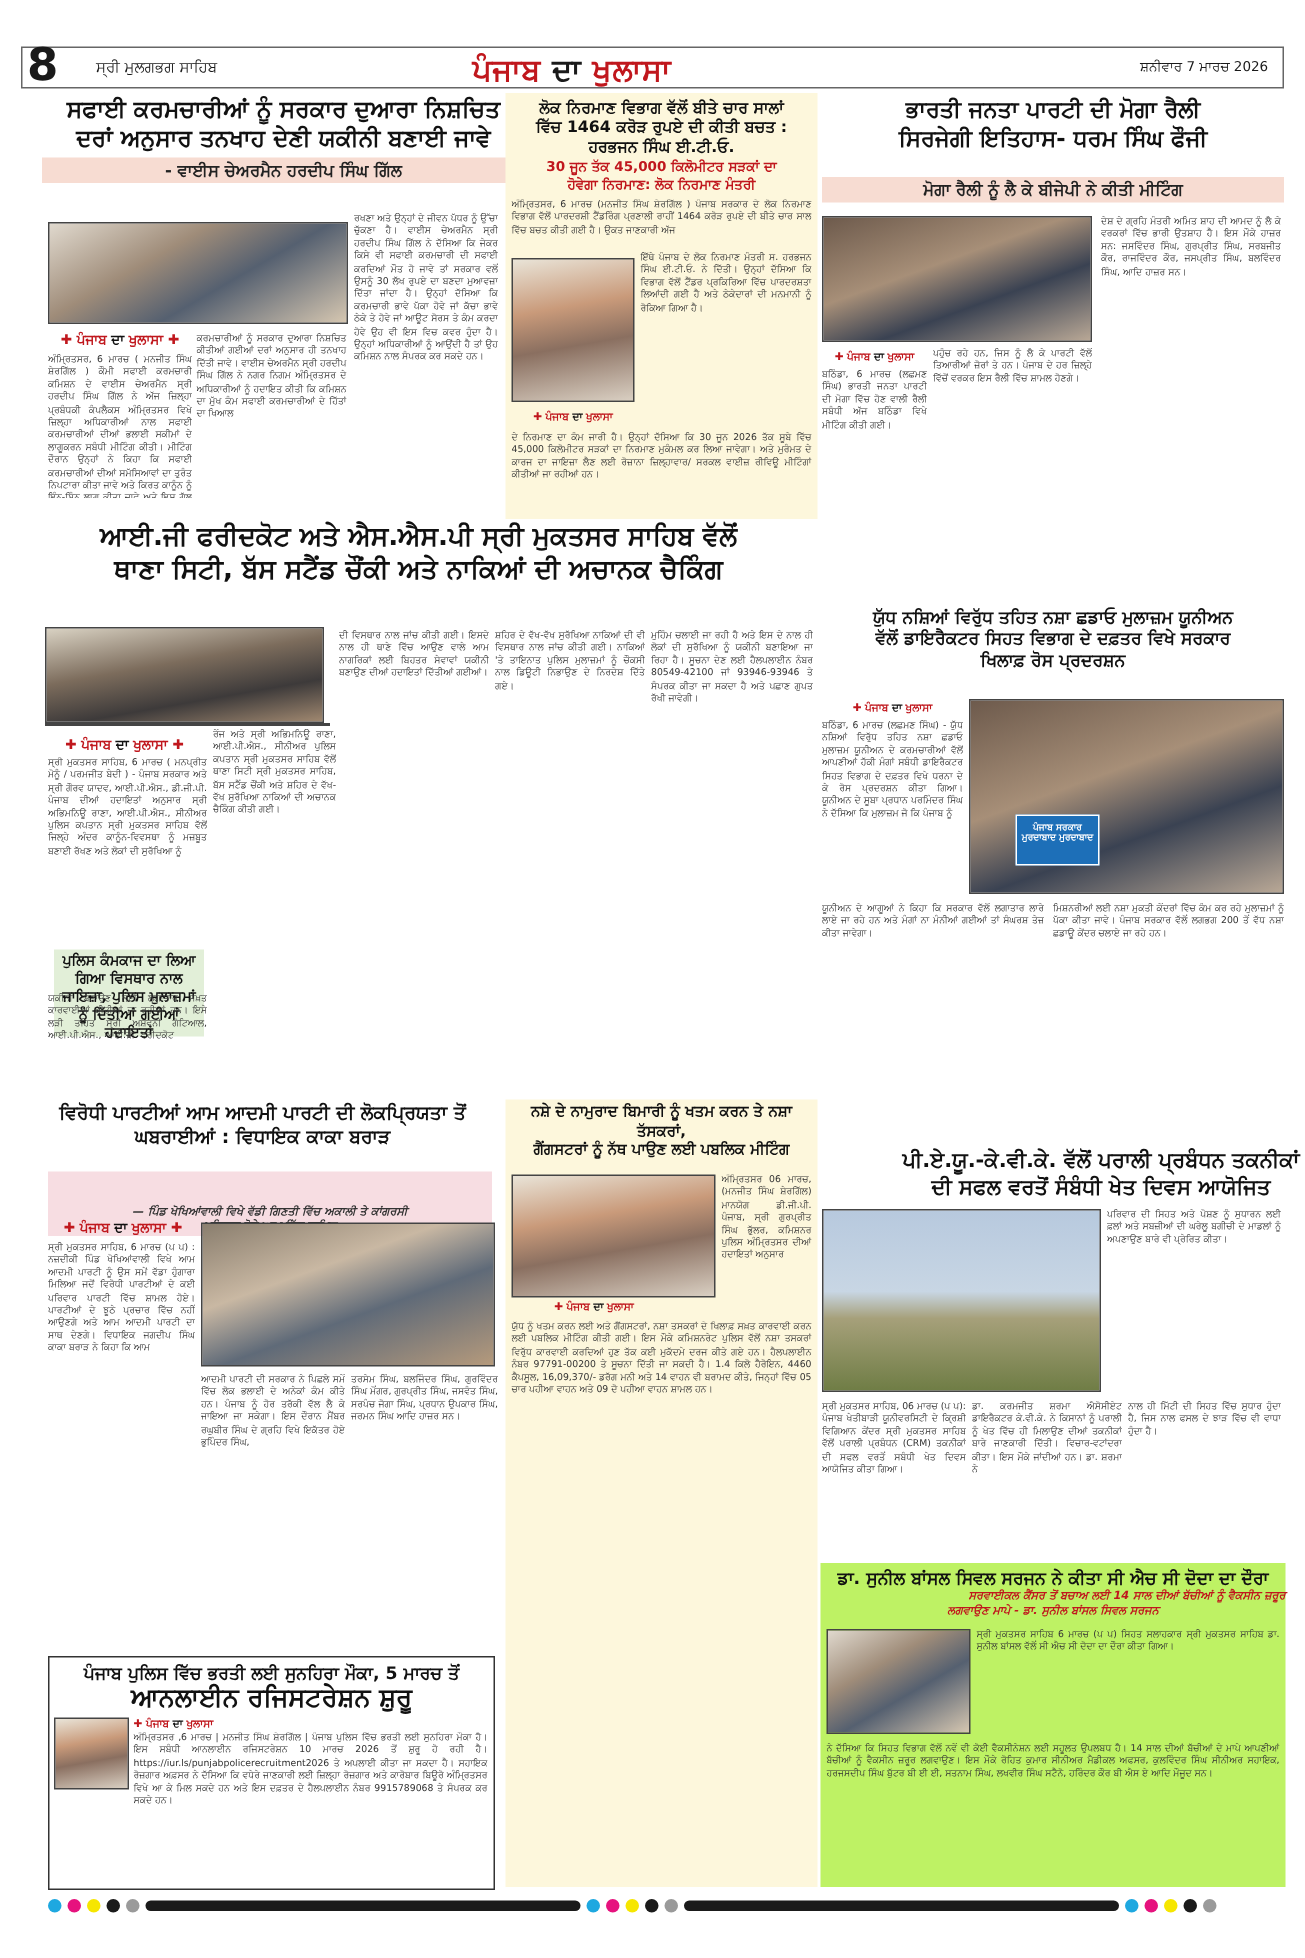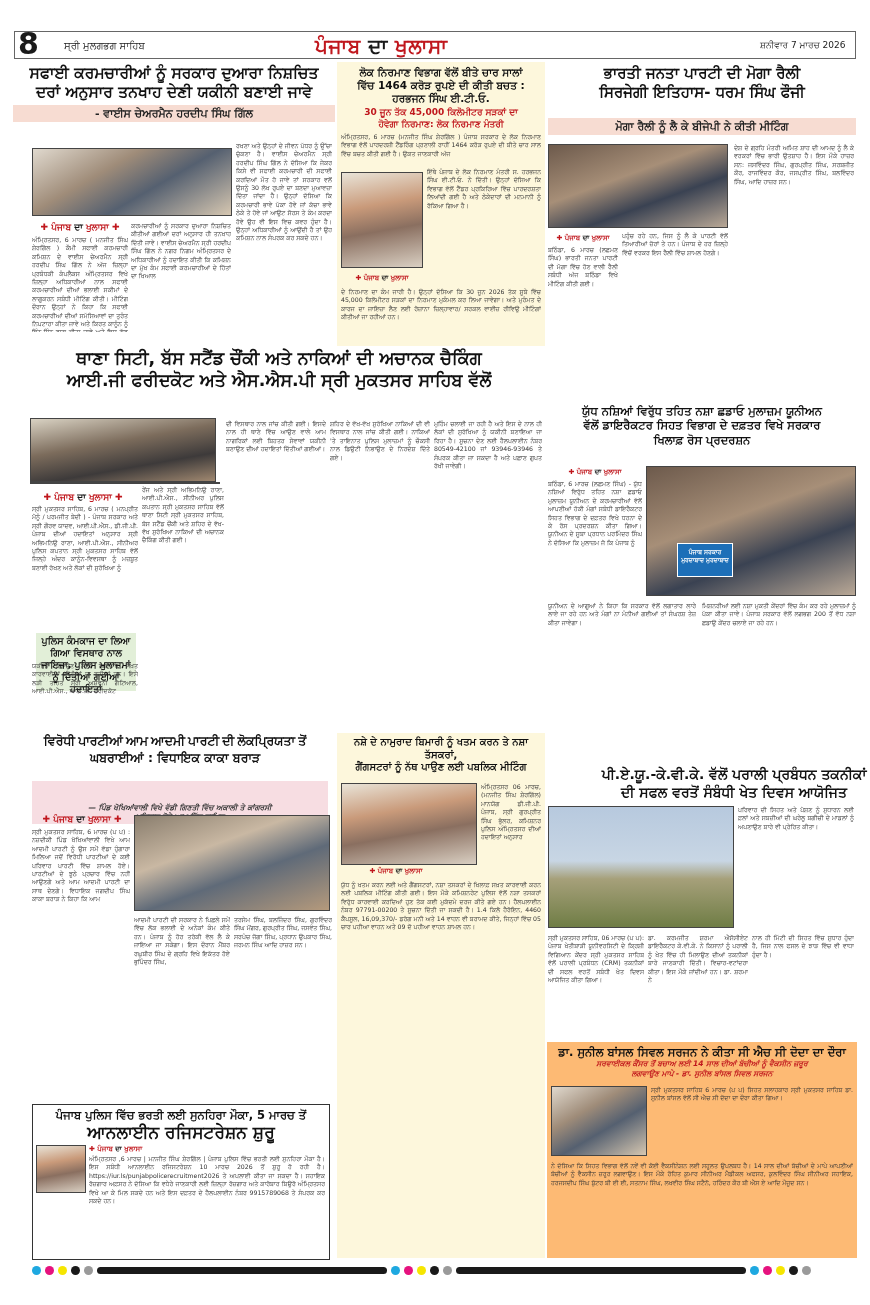--- a/index.html
+++ b/index.html
@@ -21,42 +21,42 @@
   .body-text { font-size: 6.2px; line-height: 8.4px; color: #333; text-align: justify; overflow: hidden; }
   .photo { background: linear-gradient(160deg, #8a7e6e 0%, #c9b8a3 35%, #5f6a78 60%, #b59a7c 100%); border: 1px solid #444; }
   .photo.p2 { background: linear-gradient(170deg, #d9d2c3 0%, #7c6c5c 40%, #3d3a3a 70%, #a08870 100%); }
   .photo.p3 { background: linear-gradient(150deg, #e0d9ce 0%, #9f8c79 35%, #556070 60%, #d6c7b1 100%); }
   .photo.p4 { background: linear-gradient(180deg, #b7c9de 0%, #c8d6e4 45%, #a6a07a 60%, #6f7d45 100%); }
   .photo.p5 { background: linear-gradient(160deg, #6d5a4c 0%, #a78f78 40%, #3a4252 65%, #b9a896 100%); }
   .photo.p6 { background: linear-gradient(170deg, #e9e4d8 0%, #c99a7a 35%, #8a6f60 60%, #d9cfc2 100%); }
   .credit { font-size: 9px; font-weight: bold; color: #c0171d; text-align: center; }
   .credit .dark { color: #111; }
   .yellow-box { background: #fdf7dc; }
-  .pink-box { background: #fdba74; }
+  .pink-box { background: #bef264; }
   .green-box { background: #e2efd8; }
   .box-border { border: 1.5px solid #333; }
   .reg-dot { width: 9px; height: 9px; border-radius: 50%; display: inline-block; }
   .reg-bar { height: 7px; border-radius: 4px; background: #1a1a1a; }
 </style>
 </head>
 <body>
 
 <div class="abs masthead-line"></div>
 <div class="abs masthead"></div>
 <div class="abs page-num">8</div>
 <div class="abs section-name">ਸ੍ਰੀ ਮੁਲਗਭਗ ਸਾਹਿਬ</div>
 <div class="abs brand">
   <span>ਪੰਜਾਬ</span>
   <span class="dark">ਦਾ</span>
   <span>ਖੁਲਾਸਾ</span>
 </div>
 <div class="abs date">ਸ਼ਨੀਵਾਰ 7 ਮਾਰਚ 2026</div>
 <div class="abs rule" style="left:14px;top:58px;width:842px;"></div>
 
-<div class="abs" style="left:13px;top:64px;width:322px;">
+<div class="abs" style="left:28px;top:64px;width:322px;">
   <div class="hl" style="font-size:15.5px;">ਸਫਾਈ ਕਰਮਚਾਰੀਆਂ ਨੂੰ ਸਰਕਾਰ ਦੁਆਰਾ ਨਿਸ਼ਚਿਤ</div>
   <div class="hl" style="font-size:15.5px;">ਦਰਾਂ ਅਨੁਸਾਰ ਤਨਖਾਹ ਦੇਣੀ ਯਕੀਨੀ ਬਣਾਈ ਜਾਵੇ</div>
   <div class="sub-band" style="font-size:11px;padding:2px 0;margin-top:2px;">- ਵਾਈਸ ਚੇਅਰਮੈਨ ਹਰਦੀਪ ਸਿੰਘ ਗਿੱਲ</div>
 </div>
 <div class="abs photo p3" style="left:32px;top:148px;width:200px;height:68px;"></div>
 <div class="abs credit" style="left:30px;top:222px;width:100px;">✚ <span>ਪੰਜਾਬ</span> <span class="dark">ਦਾ</span> <span>ਖੁਲਾਸਾ</span> ✚</div>
 <div class="abs body-text" style="left:32px;top:236px;width:96px;height:96px;">ਅੰਮ੍ਰਿਤਸਰ, 6 ਮਾਰਚ ( ਮਨਜੀਤ ਸਿੰਘ ਸ਼ੇਰਗਿੱਲ ) ਕੌਮੀ ਸਫਾਈ ਕਰਮਚਾਰੀ ਕਮਿਸ਼ਨ ਦੇ ਵਾਈਸ ਚੇਅਰਮੈਨ ਸ੍ਰੀ ਹਰਦੀਪ ਸਿੰਘ ਗਿੱਲ ਨੇ ਅੱਜ ਜ਼ਿਲ੍ਹਾ ਪ੍ਰਬੰਧਕੀ ਕੰਪਲੈਕਸ ਅੰਮ੍ਰਿਤਸਰ ਵਿਖੇ ਜ਼ਿਲ੍ਹਾ ਅਧਿਕਾਰੀਆਂ ਨਾਲ ਸਫਾਈ ਕਰਮਚਾਰੀਆਂ ਦੀਆਂ ਭਲਾਈ ਸਕੀਮਾਂ ਦੇ ਲਾਗੂਕਰਨ ਸਬੰਧੀ ਮੀਟਿੰਗ ਕੀਤੀ। ਮੀਟਿੰਗ ਦੌਰਾਨ ਉਨ੍ਹਾਂ ਨੇ ਕਿਹਾ ਕਿ ਸਫਾਈ ਕਰਮਚਾਰੀਆਂ ਦੀਆਂ ਸਮੱਸਿਆਵਾਂ ਦਾ ਤੁਰੰਤ ਨਿਪਟਾਰਾ ਕੀਤਾ ਜਾਵੇ ਅਤੇ ਕਿਰਤ ਕਾਨੂੰਨ ਨੂੰ ਇੰਨ-ਬਿੰਨ ਲਾਗੂ ਕੀਤਾ ਜਾਵੇ ਅਤੇ ਇਸ ਗੱਲ ਨੂੰ ਯਕੀਨੀ ਬਣਾਇਆ ਜਾਵੇ ਕਿ ਸਫਾਈ</div>
 <div class="abs body-text" style="left:131px;top:222px;width:100px;height:110px;">ਕਰਮਚਾਰੀਆਂ ਨੂੰ ਸਰਕਾਰ ਦੁਆਰਾ ਨਿਸ਼ਚਿਤ ਕੀਤੀਆਂ ਗਈਆਂ ਦਰਾਂ ਅਨੁਸਾਰ ਹੀ ਤਨਖਾਹ ਦਿੱਤੀ ਜਾਵੇ। ਵਾਈਸ ਚੇਅਰਮੈਨ ਸ੍ਰੀ ਹਰਦੀਪ ਸਿੰਘ ਗਿੱਲ ਨੇ ਨਗਰ ਨਿਗਮ ਅੰਮ੍ਰਿਤਸਰ ਦੇ ਅਧਿਕਾਰੀਆਂ ਨੂੰ ਹਦਾਇਤ ਕੀਤੀ ਕਿ ਕਮਿਸ਼ਨ ਦਾ ਮੁੱਖ ਕੰਮ ਸਫਾਈ ਕਰਮਚਾਰੀਆਂ ਦੇ ਹਿੱਤਾਂ ਦਾ ਖਿਆਲ</div>
 <div class="abs body-text" style="left:236px;top:142px;width:96px;height:190px;">ਰਖਣਾ ਅਤੇ ਉਨ੍ਹਾਂ ਦੇ ਜੀਵਨ ਪੱਧਰ ਨੂੰ ਉੱਚਾ ਚੁੱਕਣਾ ਹੈ। ਵਾਈਸ ਚੇਅਰਮੈਨ ਸ੍ਰੀ ਹਰਦੀਪ ਸਿੰਘ ਗਿੱਲ ਨੇ ਦੱਸਿਆ ਕਿ ਜੇਕਰ ਕਿਸੇ ਵੀ ਸਫਾਈ ਕਰਮਚਾਰੀ ਦੀ ਸਫਾਈ ਕਰਦਿਆਂ ਮੌਤ ਹੋ ਜਾਵੇ ਤਾਂ ਸਰਕਾਰ ਵਲੋਂ ਉਸਨੂੰ 30 ਲੱਖ ਰੁਪਏ ਦਾ ਬਣਦਾ ਮੁਆਵਜ਼ਾ ਦਿੱਤਾ ਜਾਂਦਾ ਹੈ। ਉਨ੍ਹਾਂ ਦੱਸਿਆ ਕਿ ਕਰਮਚਾਰੀ ਭਾਵੇ ਪੱਕਾ ਹੋਵੇ ਜਾਂ ਕੱਚਾ ਭਾਵੇ ਠੇਕੇ ਤੇ ਹੋਵੇ ਜਾਂ ਆਊਟ ਸੋਰਸ ਤੇ ਕੰਮ ਕਰਦਾ ਹੋਵੇ ਉਹ ਵੀ ਇਸ ਵਿਚ ਕਵਰ ਹੁੰਦਾ ਹੈ। ਉਨ੍ਹਾਂ ਅਧਿਕਾਰੀਆਂ ਨੂੰ ਆਉਂਦੀ ਹੈ ਤਾਂ ਉਹ ਕਮਿਸ਼ਨ ਨਾਲ ਸੰਪਰਕ ਕਰ ਸਕਦੇ ਹਨ।</div>
 
@@ -78,22 +78,22 @@
   <div class="hl" style="font-size:15px;">ਸਿਰਜੇਗੀ ਇਤਿਹਾਸ- ਧਰਮ ਸਿੰਘ ਫੌਜੀ</div>
   <div class="sub-band" style="font-size:11px;padding:2px 0;margin-top:16px;">ਮੋਗਾ ਰੈਲੀ ਨੂੰ ਲੈ ਕੇ ਬੀਜੇਪੀ ਨੇ ਕੀਤੀ ਮੀਟਿੰਗ</div>
 </div>
 <div class="abs photo p5" style="left:548px;top:144px;width:180px;height:84px;"></div>
 <div class="abs credit" style="left:548px;top:234px;width:70px;font-size:7px;">✚ <span>ਪੰਜਾਬ</span> <span class="dark">ਦਾ</span> <span>ਖੁਲਾਸਾ</span></div>
 <div class="abs body-text" style="left:548px;top:246px;width:70px;height:130px;">ਬਠਿੰਡਾ, 6 ਮਾਰਚ (ਲਛਮਣ ਸਿੰਘ) ਭਾਰਤੀ ਜਨਤਾ ਪਾਰਟੀ ਦੀ ਮੋਗਾ ਵਿੱਚ ਹੋਣ ਵਾਲੀ ਰੈਲੀ ਸਬੰਧੀ ਅੱਜ ਬਠਿੰਡਾ ਵਿਖੇ ਮੀਟਿੰਗ ਕੀਤੀ ਗਈ।</div>
 <div class="abs body-text" style="left:622px;top:232px;width:106px;height:144px;">ਪਹੁੰਚ ਰਹੇ ਹਨ, ਜਿਸ ਨੂੰ ਲੈ ਕੇ ਪਾਰਟੀ ਵੱਲੋਂ ਤਿਆਰੀਆਂ ਜ਼ੋਰਾਂ ਤੇ ਹਨ। ਪੰਜਾਬ ਦੇ ਹਰ ਜ਼ਿਲ੍ਹੇ ਵਿੱਚੋਂ ਵਰਕਰ ਇਸ ਰੈਲੀ ਵਿੱਚ ਸ਼ਾਮਲ ਹੋਣਗੇ।</div>
 <div class="abs body-text" style="left:734px;top:144px;width:120px;height:232px;">ਦੇਸ਼ ਦੇ ਗ੍ਰਹਿ ਮੰਤਰੀ ਅਮਿਤ ਸ਼ਾਹ ਦੀ ਆਮਦ ਨੂੰ ਲੈ ਕੇ ਵਰਕਰਾਂ ਵਿੱਚ ਭਾਰੀ ਉਤਸ਼ਾਹ ਹੈ। ਇਸ ਮੌਕੇ ਹਾਜ਼ਰ ਸਨ: ਜਸਵਿੰਦਰ ਸਿੰਘ, ਗੁਰਪ੍ਰੀਤ ਸਿੰਘ, ਸਰਬਜੀਤ ਕੌਰ, ਰਾਜਵਿੰਦਰ ਕੌਰ, ਜਸਪ੍ਰੀਤ ਸਿੰਘ, ਬਲਵਿੰਦਰ ਸਿੰਘ, ਆਦਿ ਹਾਜ਼ਰ ਸਨ।</div>
 
 <div class="abs" style="left:14px;top:348px;width:530px;">
+  <div class="hl" style="font-size:17.5px;">ਆਈ.ਜੀ ਫਰੀਦਕੋਟ ਅਤੇ ਐਸ.ਐਸ.ਪੀ ਸ੍ਰੀ ਮੁਕਤਸਰ ਸਾਹਿਬ ਵੱਲੋਂ</div>
   <div class="hl" style="font-size:17.5px;">ਥਾਣਾ ਸਿਟੀ, ਬੱਸ ਸਟੈਂਡ ਚੌਂਕੀ ਅਤੇ ਨਾਕਿਆਂ ਦੀ ਅਚਾਨਕ ਚੈਕਿੰਗ</div>
-  <div class="hl" style="font-size:17.5px;">ਆਈ.ਜੀ ਫਰੀਦਕੋਟ ਅਤੇ ਐਸ.ਐਸ.ਪੀ ਸ੍ਰੀ ਮੁਕਤਸਰ ਸਾਹਿਬ ਵੱਲੋਂ</div>
 </div>
 <div class="abs photo p2" style="left:30px;top:418px;width:186px;height:64px;"></div>
 <div class="abs photo" style="left:30px;top:482px;width:186px;height:0;"></div>
 <div class="abs credit" style="left:28px;top:492px;width:110px;">✚ <span>ਪੰਜਾਬ</span> <span class="dark">ਦਾ</span> <span>ਖੁਲਾਸਾ</span> ✚</div>
 <div class="abs body-text" style="left:32px;top:505px;width:106px;height:92px;">ਸ੍ਰੀ ਮੁਕਤਸਰ ਸਾਹਿਬ, 6 ਮਾਰਚ ( ਮਨਪ੍ਰੀਤ ਮੋਨੂੰ / ਪਰਮਜੀਤ ਬੇਦੀ ) - ਪੰਜਾਬ ਸਰਕਾਰ ਅਤੇ ਸ੍ਰੀ ਗੌਰਵ ਯਾਦਵ, ਆਈ.ਪੀ.ਐਸ., ਡੀ.ਜੀ.ਪੀ. ਪੰਜਾਬ ਦੀਆਂ ਹਦਾਇਤਾਂ ਅਨੁਸਾਰ ਸ੍ਰੀ ਅਭਿਮਨਿਊ ਰਾਣਾ, ਆਈ.ਪੀ.ਐਸ., ਸੀਨੀਅਰ ਪੁਲਿਸ ਕਪਤਾਨ ਸ੍ਰੀ ਮੁਕਤਸਰ ਸਾਹਿਬ ਵੱਲੋਂ ਜਿਲ੍ਹੇ ਅੰਦਰ ਕਾਨੂੰਨ-ਵਿਵਸਥਾ ਨੂੰ ਮਜ਼ਬੂਤ ਬਣਾਈ ਰੱਖਣ ਅਤੇ ਲੋਕਾਂ ਦੀ ਸੁਰੱਖਿਆ ਨੂੰ</div>
 <div class="abs green-box hl" style="left:36px;top:633px;width:100px;height:58px;font-size:9.5px;padding:2px;">ਪੁਲਿਸ ਕੰਮਕਾਜ ਦਾ ਲਿਆ ਗਿਆ ਵਿਸਥਾਰ ਨਾਲ ਜਾਇਜ਼ਾ, ਪੁਲਿਸ ਮੁਲਾਜ਼ਮਾਂ ਨੂੰ ਦਿੱਤੀਆਂ ਗਈਆਂ ਹਦਾਇਤਾਂ</div>
 <div class="abs body-text" style="left:32px;top:662px;width:106px;height:62px;">ਯਕੀਨੀ ਬਣਾਉਣ ਲਈ ਲਗਾਤਾਰ ਸਖ਼ਤ ਕਾਰਵਾਈਆਂ ਕੀਤੀਆਂ ਜਾ ਰਹੀਆਂ ਹਨ। ਇਸੇ ਲੜੀ ਤਹਿਤ ਸ੍ਰੀ ਅਸ਼ਵਨੀ ਗੋਟਿਆਲ, ਆਈ.ਪੀ.ਐਸ., ਆਈ.ਜੀ. ਫਰੀਦਕੋਟ</div>
 <div class="abs photo p2" style="left:142px;top:482px;width:78px;height:0;"></div>
 <div class="abs body-text" style="left:142px;top:486px;width:82px;height:238px;">ਰੇਂਜ ਅਤੇ ਸ੍ਰੀ ਅਭਿਮਨਿਊ ਰਾਣਾ, ਆਈ.ਪੀ.ਐਸ., ਸੀਨੀਅਰ ਪੁਲਿਸ ਕਪਤਾਨ ਸ੍ਰੀ ਮੁਕਤਸਰ ਸਾਹਿਬ ਵੱਲੋਂ ਥਾਣਾ ਸਿਟੀ ਸ੍ਰੀ ਮੁਕਤਸਰ ਸਾਹਿਬ, ਬੱਸ ਸਟੈਂਡ ਚੌਂਕੀ ਅਤੇ ਸ਼ਹਿਰ ਦੇ ਵੱਖ-ਵੱਖ ਸੁਰੱਖਿਆ ਨਾਕਿਆਂ ਦੀ ਅਚਾਨਕ ਚੈਕਿੰਗ ਕੀਤੀ ਗਈ।</div>
 <div class="abs body-text" style="left:226px;top:420px;width:100px;height:304px;">ਦੀ ਵਿਸਥਾਰ ਨਾਲ ਜਾਂਚ ਕੀਤੀ ਗਈ। ਇਸਦੇ ਨਾਲ ਹੀ ਥਾਣੇ ਵਿੱਚ ਆਉਣ ਵਾਲੇ ਆਮ ਨਾਗਰਿਕਾਂ ਲਈ ਬਿਹਤਰ ਸੇਵਾਵਾਂ ਯਕੀਨੀ ਬਣਾਉਣ ਦੀਆਂ ਹਦਾਇਤਾਂ ਦਿੱਤੀਆਂ ਗਈਆਂ।</div>
@@ -107,21 +107,21 @@
 </div>
 <div class="abs credit" style="left:548px;top:468px;width:94px;font-size:7px;">✚ <span>ਪੰਜਾਬ</span> <span class="dark">ਦਾ</span> <span>ਖੁਲਾਸਾ</span></div>
 <div class="abs body-text" style="left:548px;top:480px;width:94px;height:118px;">ਬਠਿੰਡਾ, 6 ਮਾਰਚ (ਲਛਮਣ ਸਿੰਘ) - ਯੁੱਧ ਨਸ਼ਿਆਂ ਵਿਰੁੱਧ ਤਹਿਤ ਨਸ਼ਾ ਛਡਾਓ ਮੁਲਾਜ਼ਮ ਯੂਨੀਅਨ ਦੇ ਕਰਮਚਾਰੀਆਂ ਵੱਲੋਂ ਆਪਣੀਆਂ ਹੱਕੀ ਮੰਗਾਂ ਸਬੰਧੀ ਡਾਇਰੈਕਟਰ ਸਿਹਤ ਵਿਭਾਗ ਦੇ ਦਫ਼ਤਰ ਵਿਖੇ ਧਰਨਾ ਦੇ ਕੇ ਰੋਸ ਪ੍ਰਦਰਸ਼ਨ ਕੀਤਾ ਗਿਆ। ਯੂਨੀਅਨ ਦੇ ਸੂਬਾ ਪ੍ਰਧਾਨ ਪਰਮਿੰਦਰ ਸਿੰਘ ਨੇ ਦੱਸਿਆ ਕਿ ਮੁਲਾਜ਼ਮ ਜੋ ਕਿ ਪੰਜਾਬ ਨੂੰ</div>
 <div class="abs photo p5" style="left:646px;top:466px;width:210px;height:130px;">
   <div style="position:absolute;left:30px;top:76px;width:56px;height:34px;background:#1d6fb8;color:#fff;font-size:6px;font-weight:bold;text-align:center;padding-top:4px;border:1px solid #fff;">ਪੰਜਾਬ ਸਰਕਾਰ ਮੁਰਦਾਬਾਦ ਮੁਰਦਾਬਾਦ</div>
 </div>
 <div class="abs body-text" style="left:548px;top:602px;width:148px;height:130px;">ਯੂਨੀਅਨ ਦੇ ਆਗੂਆਂ ਨੇ ਕਿਹਾ ਕਿ ਸਰਕਾਰ ਵੱਲੋਂ ਲਗਾਤਾਰ ਲਾਰੇ ਲਾਏ ਜਾ ਰਹੇ ਹਨ ਅਤੇ ਮੰਗਾਂ ਨਾ ਮੰਨੀਆਂ ਗਈਆਂ ਤਾਂ ਸੰਘਰਸ਼ ਤੇਜ਼ ਕੀਤਾ ਜਾਵੇਗਾ।</div>
 <div class="abs body-text" style="left:702px;top:602px;width:154px;height:130px;">ਮਿਸ਼ਨਰੀਆਂ ਲਈ ਨਸ਼ਾ ਮੁਕਤੀ ਕੇਂਦਰਾਂ ਵਿੱਚ ਕੰਮ ਕਰ ਰਹੇ ਮੁਲਾਜ਼ਮਾਂ ਨੂੰ ਪੱਕਾ ਕੀਤਾ ਜਾਵੇ। ਪੰਜਾਬ ਸਰਕਾਰ ਵੱਲੋਂ ਲਗਭਗ 200 ਤੋਂ ਵੱਧ ਨਸ਼ਾ ਛਡਾਊ ਕੇਂਦਰ ਚਲਾਏ ਜਾ ਰਹੇ ਹਨ।</div>
 
 <div class="abs" style="left:14px;top:734px;width:322px;">
-  <div class="hl" style="font-size:12.5px;font-family:Liberation Serif, serif;">ਵਿਰੋਧੀ ਪਾਰਟੀਆਂ ਆਮ ਆਦਮੀ ਪਾਰਟੀ ਦੀ ਲੋਕਪ੍ਰਿਯਤਾ ਤੋਂ</div>
+  <div class="hl" style="font-size:12.5px;">ਵਿਰੋਧੀ ਪਾਰਟੀਆਂ ਆਮ ਆਦਮੀ ਪਾਰਟੀ ਦੀ ਲੋਕਪ੍ਰਿਯਤਾ ਤੋਂ</div>
   <div class="hl" style="font-size:12.5px;">ਘਬਰਾਈਆਂ : ਵਿਧਾਇਕ ਕਾਕਾ ਬਰਾੜ</div>
 </div>
 <div class="abs" style="left:32px;top:781px;width:296px;background:#f7dde2;padding:2px 0;">
   <div class="hl" style="font-size:7.5px;font-style:italic;color:#333;margin-top:20px;">— ਪਿੰਡ ਖੋਖਿਆਂਵਾਲੀ ਵਿਖੇ ਵੱਡੀ ਗਿਣਤੀ ਵਿੱਚ ਅਕਾਲੀ ਤੇ ਕਾਂਗਰਸੀ</div>
   <div class="hl" style="font-size:7.5px;font-style:italic;color:#333;">ਪਰਿਵਾਰ ਹੋਏ ਆਪ ਵਿੱਚ ਸ਼ਾਮਿਲ</div>
 </div>
 <div class="abs credit" style="left:32px;top:814px;width:100px;">✚ <span>ਪੰਜਾਬ</span> <span class="dark">ਦਾ</span> <span>ਖੁਲਾਸਾ</span> ✚</div>
 <div class="abs body-text" style="left:32px;top:828px;width:98px;height:262px;">ਸ੍ਰੀ ਮੁਕਤਸਰ ਸਾਹਿਬ, 6 ਮਾਰਚ (ਪ ਪ) : ਨਜ਼ਦੀਕੀ ਪਿੰਡ ਖੋਖਿਆਂਵਾਲੀ ਵਿਖੇ ਆਮ ਆਦਮੀ ਪਾਰਟੀ ਨੂੰ ਉਸ ਸਮੇਂ ਵੱਡਾ ਹੁੰਗਾਰਾ ਮਿਲਿਆ ਜਦੋਂ ਵਿਰੋਧੀ ਪਾਰਟੀਆਂ ਦੇ ਕਈ ਪਰਿਵਾਰ ਪਾਰਟੀ ਵਿੱਚ ਸ਼ਾਮਲ ਹੋਏ। ਪਾਰਟੀਆਂ ਦੇ ਝੂਠੇ ਪ੍ਰਚਾਰ ਵਿੱਚ ਨਹੀਂ ਆਉਣਗੇ ਅਤੇ ਆਮ ਆਦਮੀ ਪਾਰਟੀ ਦਾ ਸਾਥ ਦੇਣਗੇ। ਵਿਧਾਇਕ ਜਗਦੀਪ ਸਿੰਘ ਕਾਕਾ ਬਰਾੜ ਨੇ ਕਿਹਾ ਕਿ ਆਮ</div>
 <div class="abs photo" style="left:134px;top:815px;width:196px;height:96px;"></div>
 <div class="abs body-text" style="left:134px;top:916px;width:96px;height:174px;">ਆਦਮੀ ਪਾਰਟੀ ਦੀ ਸਰਕਾਰ ਨੇ ਪਿਛਲੇ ਸਮੇਂ ਵਿੱਚ ਲੋਕ ਭਲਾਈ ਦੇ ਅਨੇਕਾਂ ਕੰਮ ਕੀਤੇ ਹਨ। ਪੰਜਾਬ ਨੂੰ ਹੋਰ ਤਰੱਕੀ ਵੱਲ ਲੈ ਕੇ ਜਾਇਆ ਜਾ ਸਕੇਗਾ। ਇਸ ਦੌਰਾਨ ਮੈਂਬਰ ਰਘੁਬੀਰ ਸਿੰਘ ਦੇ ਗ੍ਰਹਿ ਵਿਖੇ ਇਕੱਤਰ ਹੋਏ ਭੁਪਿੰਦਰ ਸਿੰਘ,</div>
@@ -141,21 +141,21 @@
   <div class="hl" style="font-size:14px;">ਦੀ ਸਫਲ ਵਰਤੋਂ ਸੰਬੰਧੀ ਖੇਤ ਦਿਵਸ ਆਯੋਜਿਤ</div>
 </div>
 <div class="abs photo p4" style="left:548px;top:806px;width:186px;height:122px;"></div>
 <div class="abs body-text" style="left:738px;top:806px;width:116px;height:130px;">ਪਰਿਵਾਰ ਦੀ ਸਿਹਤ ਅਤੇ ਪੋਸ਼ਣ ਨੂੰ ਸੁਧਾਰਨ ਲਈ ਫ਼ਲਾਂ ਅਤੇ ਸਬਜ਼ੀਆਂ ਦੀ ਘਰੇਲੂ ਬਗੀਚੀ ਦੇ ਮਾਡਲਾਂ ਨੂੰ ਅਪਣਾਉਣ ਬਾਰੇ ਵੀ ਪ੍ਰੇਰਿਤ ਕੀਤਾ।</div>
 <div class="abs body-text" style="left:548px;top:934px;width:96px;height:100px;">ਸ੍ਰੀ ਮੁਕਤਸਰ ਸਾਹਿਬ, 06 ਮਾਰਚ (ਪ ਪ): ਪੰਜਾਬ ਖੇਤੀਬਾੜੀ ਯੂਨੀਵਰਸਿਟੀ ਦੇ ਕ੍ਰਿਸ਼ੀ ਵਿਗਿਆਨ ਕੇਂਦਰ ਸ੍ਰੀ ਮੁਕਤਸਰ ਸਾਹਿਬ ਵੱਲੋਂ ਪਰਾਲੀ ਪ੍ਰਬੰਧਨ (CRM) ਤਕਨੀਕਾਂ ਦੀ ਸਫਲ ਵਰਤੋਂ ਸਬੰਧੀ ਖੇਤ ਦਿਵਸ ਆਯੋਜਿਤ ਕੀਤਾ ਗਿਆ।</div>
 <div class="abs body-text" style="left:648px;top:934px;width:100px;height:100px;">ਡਾ. ਕਰਮਜੀਤ ਸ਼ਰਮਾ ਐਸੋਸੀਏਟ ਡਾਇਰੈਕਟਰ ਕੇ.ਵੀ.ਕੇ. ਨੇ ਕਿਸਾਨਾਂ ਨੂੰ ਪਰਾਲੀ ਨੂੰ ਖੇਤ ਵਿੱਚ ਹੀ ਮਿਲਾਉਣ ਦੀਆਂ ਤਕਨੀਕਾਂ ਬਾਰੇ ਜਾਣਕਾਰੀ ਦਿੱਤੀ। ਵਿਚਾਰ-ਵਟਾਂਦਰਾ ਕੀਤਾ। ਇਸ ਮੌਕੇ ਜਾਂਦੀਆਂ ਹਨ। ਡਾ. ਸ਼ਰਮਾ ਨੇ</div>
 <div class="abs body-text" style="left:752px;top:934px;width:102px;height:100px;">ਨਾਲ ਹੀ ਮਿੱਟੀ ਦੀ ਸਿਹਤ ਵਿੱਚ ਸੁਧਾਰ ਹੁੰਦਾ ਹੈ, ਜਿਸ ਨਾਲ ਫਸਲ ਦੇ ਝਾੜ ਵਿੱਚ ਵੀ ਵਾਧਾ ਹੁੰਦਾ ਹੈ।</div>
 
 <div class="abs pink-box" style="left:547px;top:1042px;width:310px;height:216px;">
   <div class="hl" style="font-size:11.5px;padding-top:3px;">ਡਾ. ਸੁਨੀਲ ਬਾਂਸਲ ਸਿਵਲ ਸਰਜਨ ਨੇ ਕੀਤਾ ਸੀ ਐਚ ਸੀ ਦੋਦਾ ਦਾ ਦੌਰਾ</div>
-  <div class="hl" style="font-size:7.5px;font-style:italic;color:#c0171d;">ਸਰਵਾਈਕਲ ਕੈਂਸਰ ਤੋਂ ਬਚਾਅ ਲਈ 14 ਸਾਲ ਦੀਆਂ ਬੱਚੀਆਂ ਨੂੰ ਵੈਕਸੀਨ ਜ਼ਰੂਰ</div>
+  <div class="hl" style="font-size:7.5px;font-style:italic;color:#c0171d;text-align:right;">ਸਰਵਾਈਕਲ ਕੈਂਸਰ ਤੋਂ ਬਚਾਅ ਲਈ 14 ਸਾਲ ਦੀਆਂ ਬੱਚੀਆਂ ਨੂੰ ਵੈਕਸੀਨ ਜ਼ਰੂਰ</div>
   <div class="hl" style="font-size:7.5px;font-style:italic;color:#c0171d;">ਲਗਵਾਉਣ ਮਾਪੇ - ਡਾ. ਸੁਨੀਲ ਬਾਂਸਲ ਸਿਵਲ ਸਰਜਨ</div>
   <div class="photo p3" style="position:absolute;left:4px;top:44px;width:96px;height:70px;"></div>
   <div class="body-text" style="position:absolute;left:104px;top:44px;width:202px;height:72px;">ਸ੍ਰੀ ਮੁਕਤਸਰ ਸਾਹਿਬ 6 ਮਾਰਚ (ਪ ਪ) ਸਿਹਤ ਸਲਾਹਕਾਰ ਸ੍ਰੀ ਮੁਕਤਸਰ ਸਾਹਿਬ ਡਾ. ਸੁਨੀਲ ਬਾਂਸਲ ਵੱਲੋਂ ਸੀ ਐਚ ਸੀ ਦੋਦਾ ਦਾ ਦੌਰਾ ਕੀਤਾ ਗਿਆ।</div>
   <div class="body-text" style="position:absolute;left:4px;top:120px;width:302px;height:92px;">ਨੇ ਦੱਸਿਆ ਕਿ ਸਿਹਤ ਵਿਭਾਗ ਵੱਲੋਂ ਨਵੇਂ ਵੀ ਕੋਈ ਵੈਕਸੀਨੇਸ਼ਨ ਲਈ ਸਹੂਲਤ ਉਪਲਬਧ ਹੈ। 14 ਸਾਲ ਦੀਆਂ ਬੱਚੀਆਂ ਦੇ ਮਾਪੇ ਆਪਣੀਆਂ ਬੱਚੀਆਂ ਨੂੰ ਵੈਕਸੀਨ ਜ਼ਰੂਰ ਲਗਵਾਉਣ। ਇਸ ਮੌਕੇ ਰੋਹਿਤ ਕੁਮਾਰ ਸੀਨੀਅਰ ਮੈਡੀਕਲ ਅਫਸਰ, ਕੁਲਵਿੰਦਰ ਸਿੰਘ ਸੀਨੀਅਰ ਸਹਾਇਕ, ਹਰਜਸਦੀਪ ਸਿੰਘ ਬੁੱਟਰ ਬੀ ਈ ਈ, ਸਤਨਾਮ ਸਿੰਘ, ਲਖਵੀਰ ਸਿੰਘ ਸਟੈਨੋ, ਹਰਿੰਦਰ ਕੌਰ ਬੀ ਐਸ ਏ ਆਦਿ ਮੌਜੂਦ ਸਨ।</div>
 </div>
 
 <div class="abs box-border" style="left:32px;top:1104px;width:298px;height:156px;">
   <div class="hl" style="font-size:11.5px;padding-top:3px;">ਪੰਜਾਬ ਪੁਲਿਸ ਵਿੱਚ ਭਰਤੀ ਲਈ ਸੁਨਹਿਰਾ ਮੌਕਾ, 5 ਮਾਰਚ ਤੋਂ</div>
   <div class="hl" style="font-size:17px;">ਆਨਲਾਈਨ ਰਜਿਸਟਰੇਸ਼ਨ ਸ਼ੁਰੂ</div>
   <div class="photo p6" style="position:absolute;left:3px;top:40px;width:50px;height:48px;"></div>

